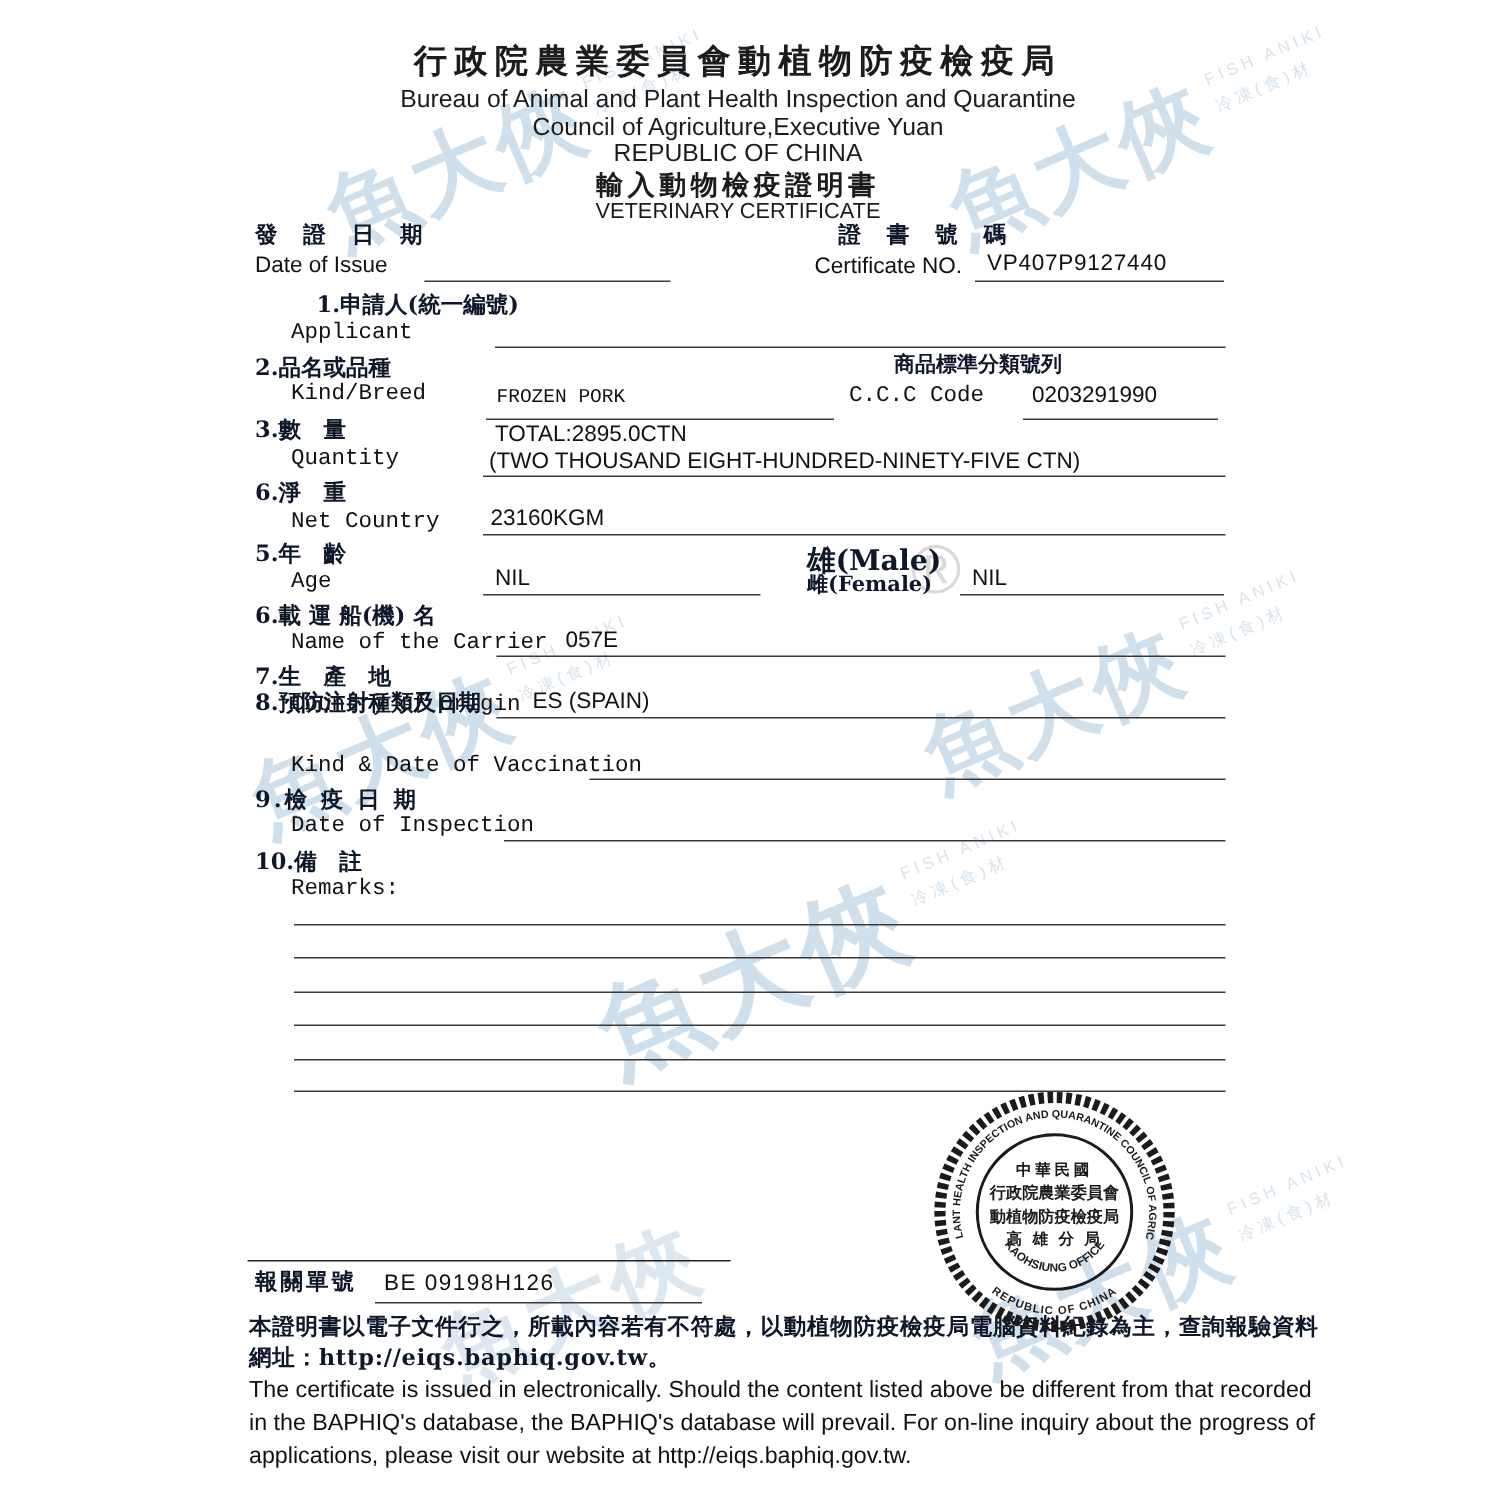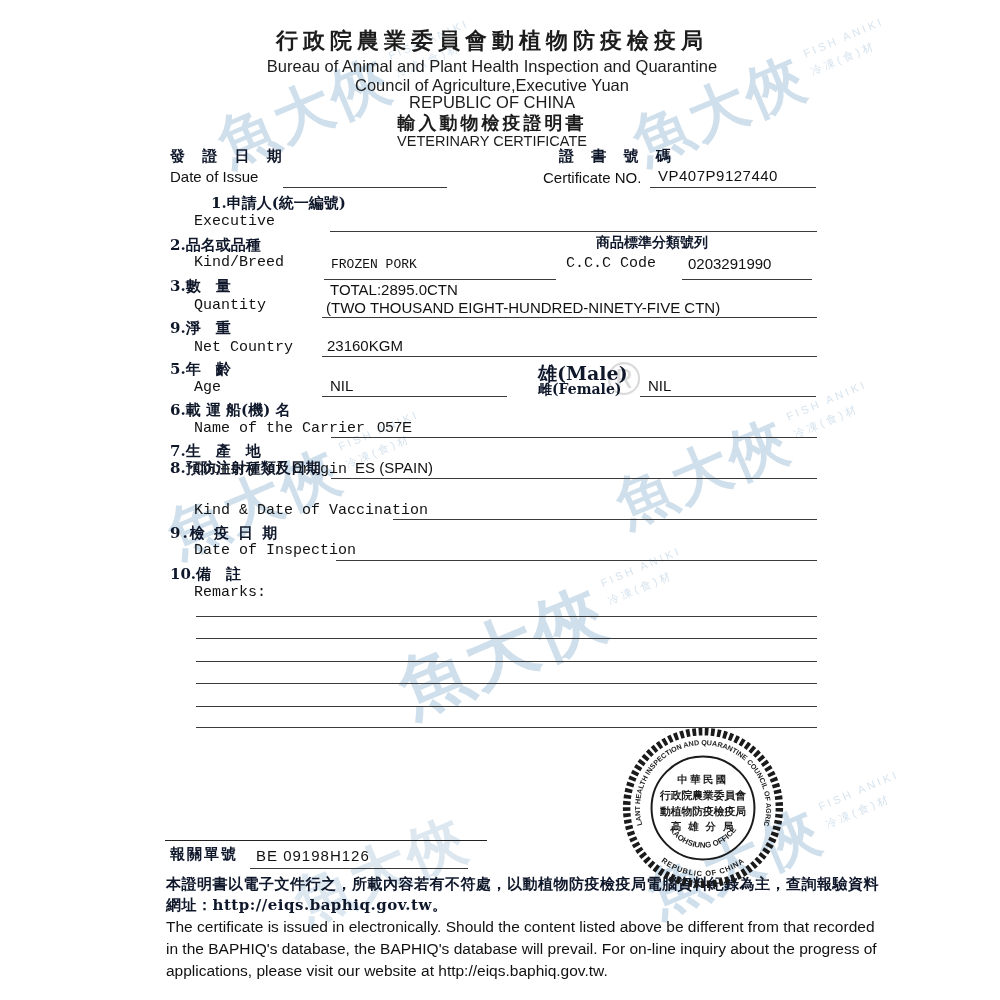--- a/index.html
+++ b/index.html
@@ -93,40 +93,40 @@
     <div class="abs sans" style="left:170px;top:168px;">Date of Issue</div>
     <div class="abs sans" style="left:290px;top:166px;"></div>
     <div class="rule" style="left:283px;top:187px;width:164px;"></div>
 
     <div class="abs zh" style="left:543px;top:147px;letter-spacing:6px;padding-left:16px;">證 書 號 碼</div>
     <div class="abs sans" style="left:543px;top:169px;">Certificate NO.</div>
     <div class="abs sans" style="left:658px;top:167px;letter-spacing:.5px;">VP407P9127440</div>
     <div class="rule" style="left:650px;top:187px;width:166px;"></div>
 
     <div class="abs zh" style="left:170px;top:194px;margin-left:41px;">1.申請人(統一編號)</div>
-    <div class="abs mono" style="left:194px;top:213px;">Executive</div>
+    <div class="abs mono" style="left:194px;top:213px;">Applicant</div>
     <div class="abs sans" style="left:335px;top:211px;"></div>
     <div class="rule" style="left:330px;top:231px;width:487px;"></div>
 
     <div class="abs zh" style="left:170px;top:236px;">2.品名或品種</div>
     <div class="abs mono" style="left:194px;top:254px;">Kind/Breed</div>
     <div class="abs mono" style="left:331px;top:257px;font-size:13px;">FROZEN PORK</div>
     <div class="rule" style="left:324px;top:279px;width:232px;"></div>
     <div class="abs zh" style="left:596px;top:234px;font-size:14px;">商品標準分類號列</div>
     <div class="abs mono" style="left:566px;top:255px;">C.C.C Code</div>
     <div class="abs sans" style="left:688px;top:255px;">0203291990</div>
     <div class="rule" style="left:682px;top:279px;width:130px;"></div>
 
     <div class="abs zh" style="left:170px;top:277px;">3.數　量</div>
     <div class="abs sans" style="left:330px;top:281px;">TOTAL:2895.0CTN</div>
     <div class="abs mono" style="left:194px;top:297px;">Quantity</div>
     <div class="abs sans" style="left:326px;top:299px;">(TWO THOUSAND EIGHT-HUNDRED-NINETY-FIVE CTN)</div>
     <div class="rule" style="left:322px;top:317px;width:495px;"></div>
 
-    <div class="abs zh" style="left:170px;top:319px;">9.淨　重</div>
+    <div class="abs zh" style="left:170px;top:319px;">6.淨　重</div>
     <div class="abs mono" style="left:194px;top:339px;">Net Country</div>
     <div class="abs sans" style="left:327px;top:337px;">23160KGM</div>
     <div class="rule" style="left:322px;top:356px;width:495px;"></div>
 
     <div class="abs zh" style="left:170px;top:360px;">5.年　齡</div>
     <div class="abs mono" style="left:194px;top:379px;">Age</div>
     <div class="abs sans" style="left:330px;top:377px;">NIL</div>
     <div class="rule" style="left:322px;top:396px;width:185px;"></div>
     <div class="abs zh" style="left:538px;top:361px;font-size:19px;">雄(Male)</div>
     <div class="abs zh" style="left:538px;top:381px;font-size:14px;">雌(Female)</div>

